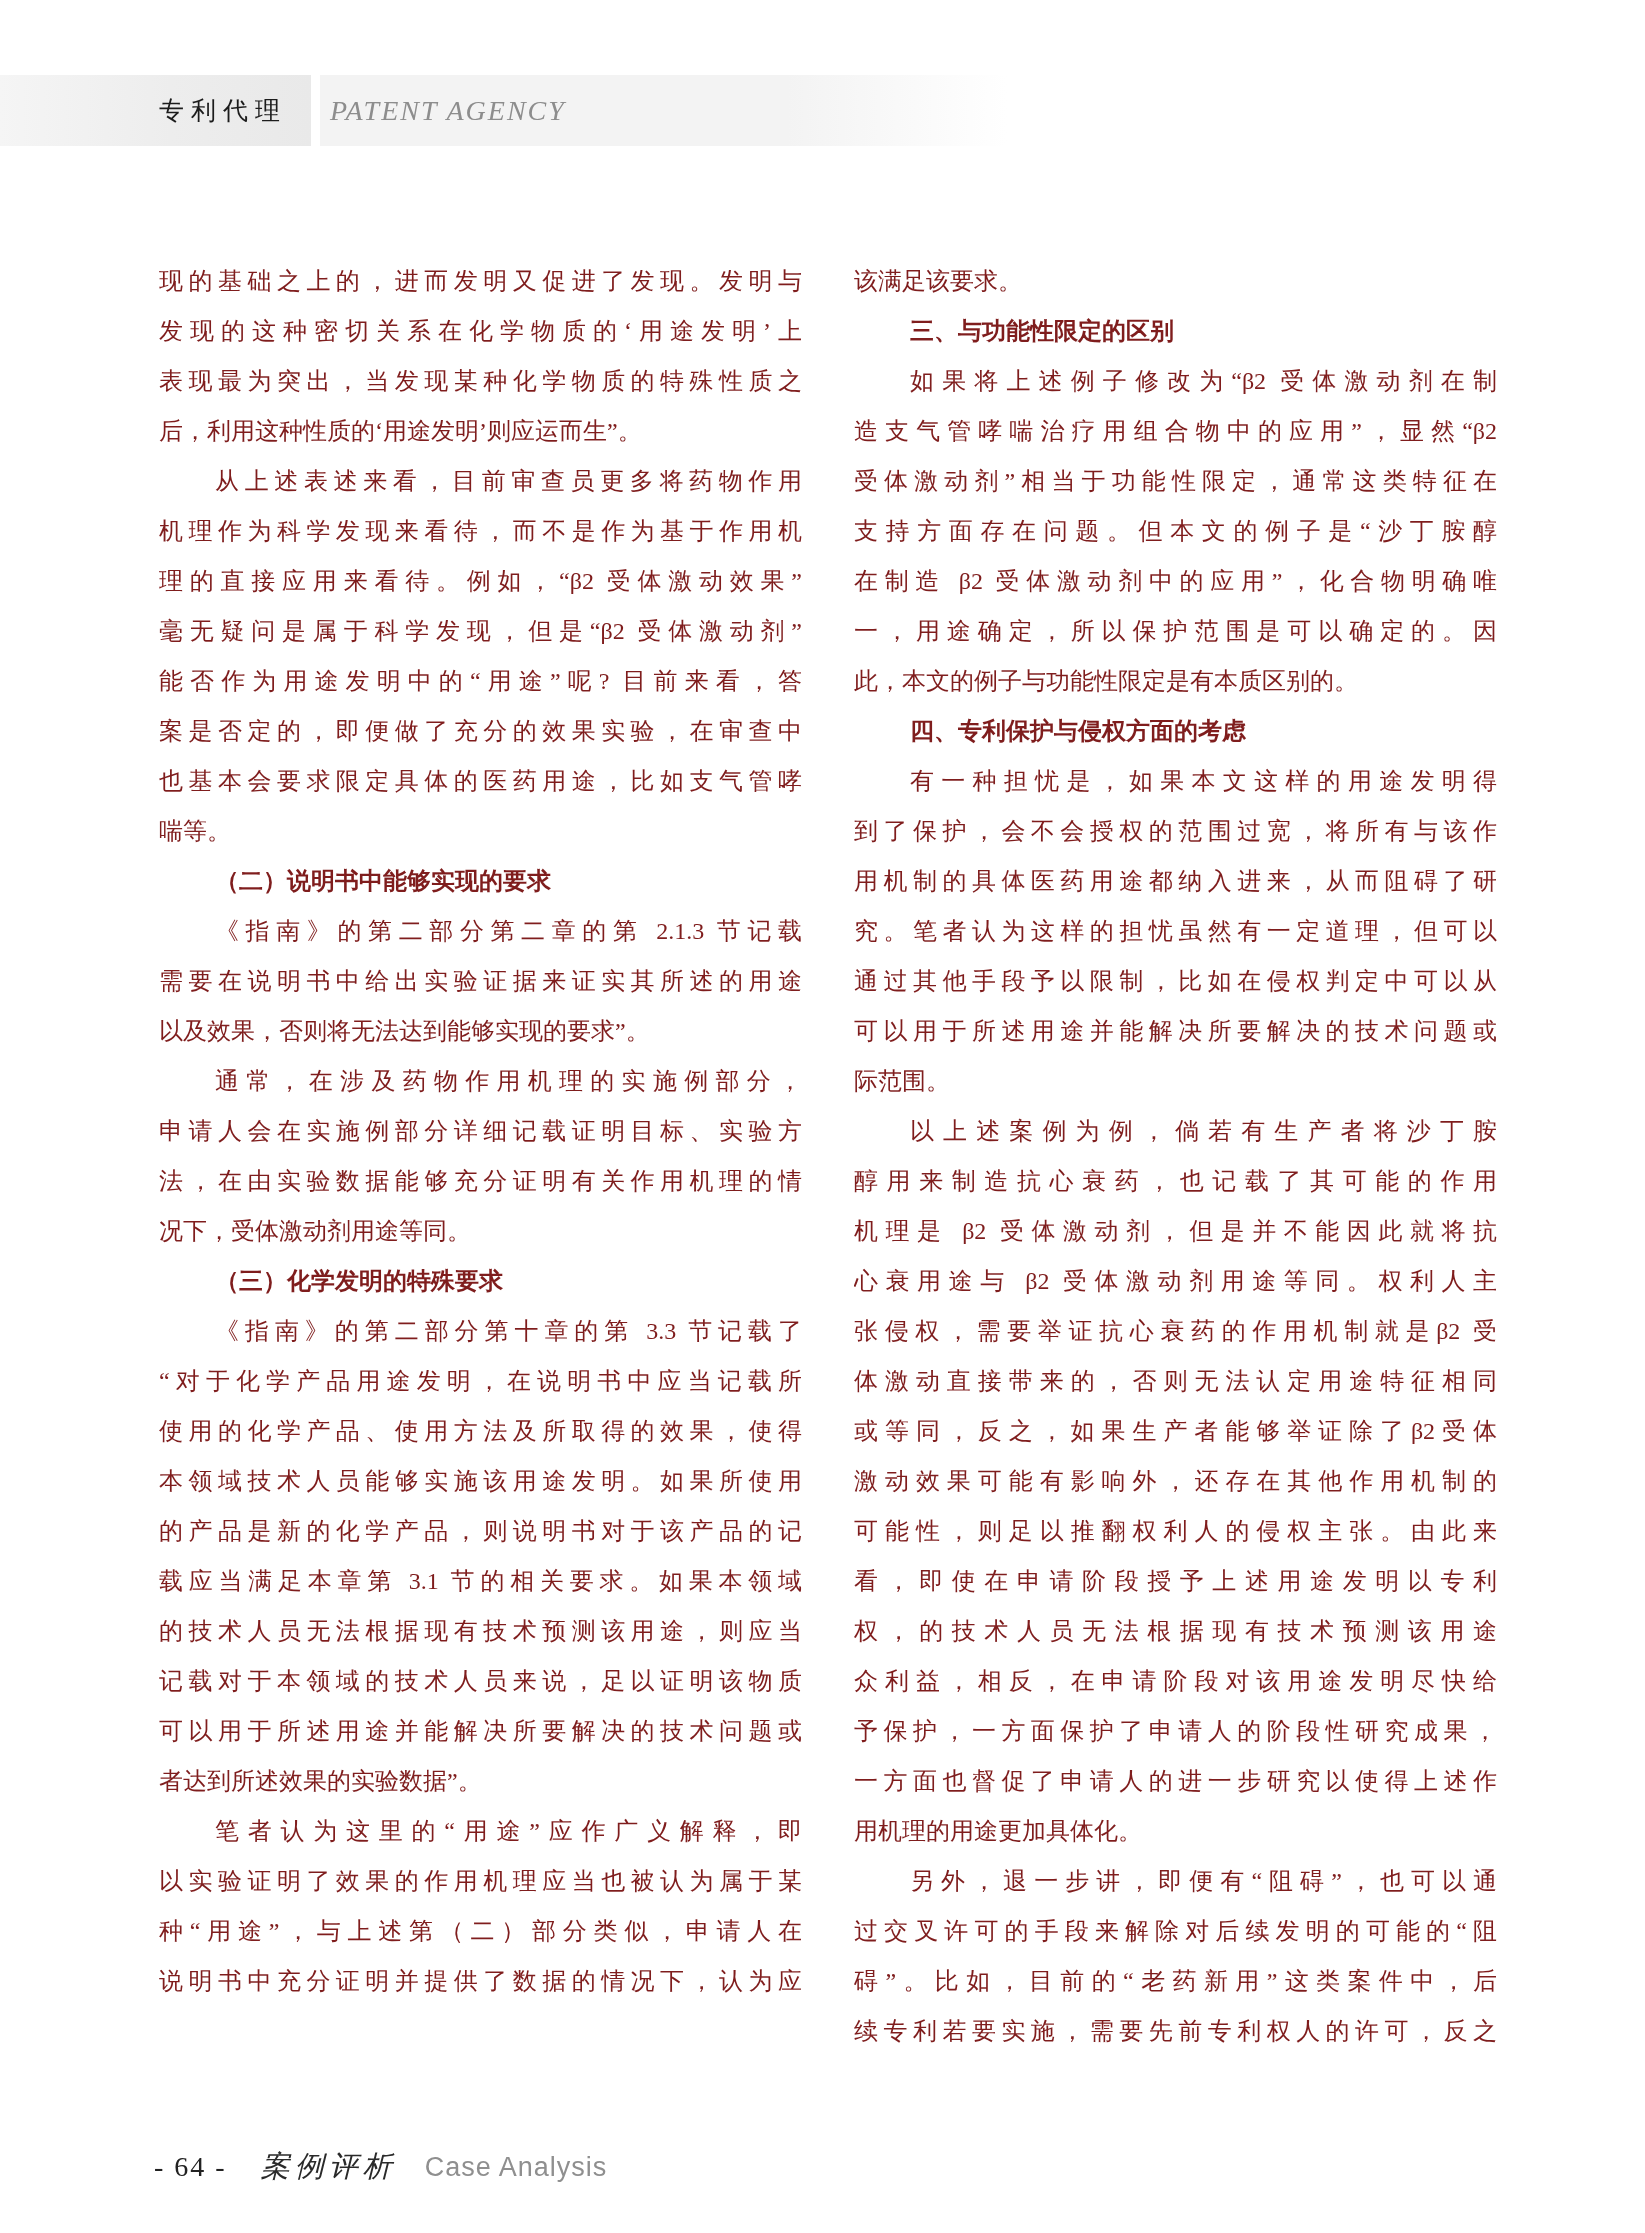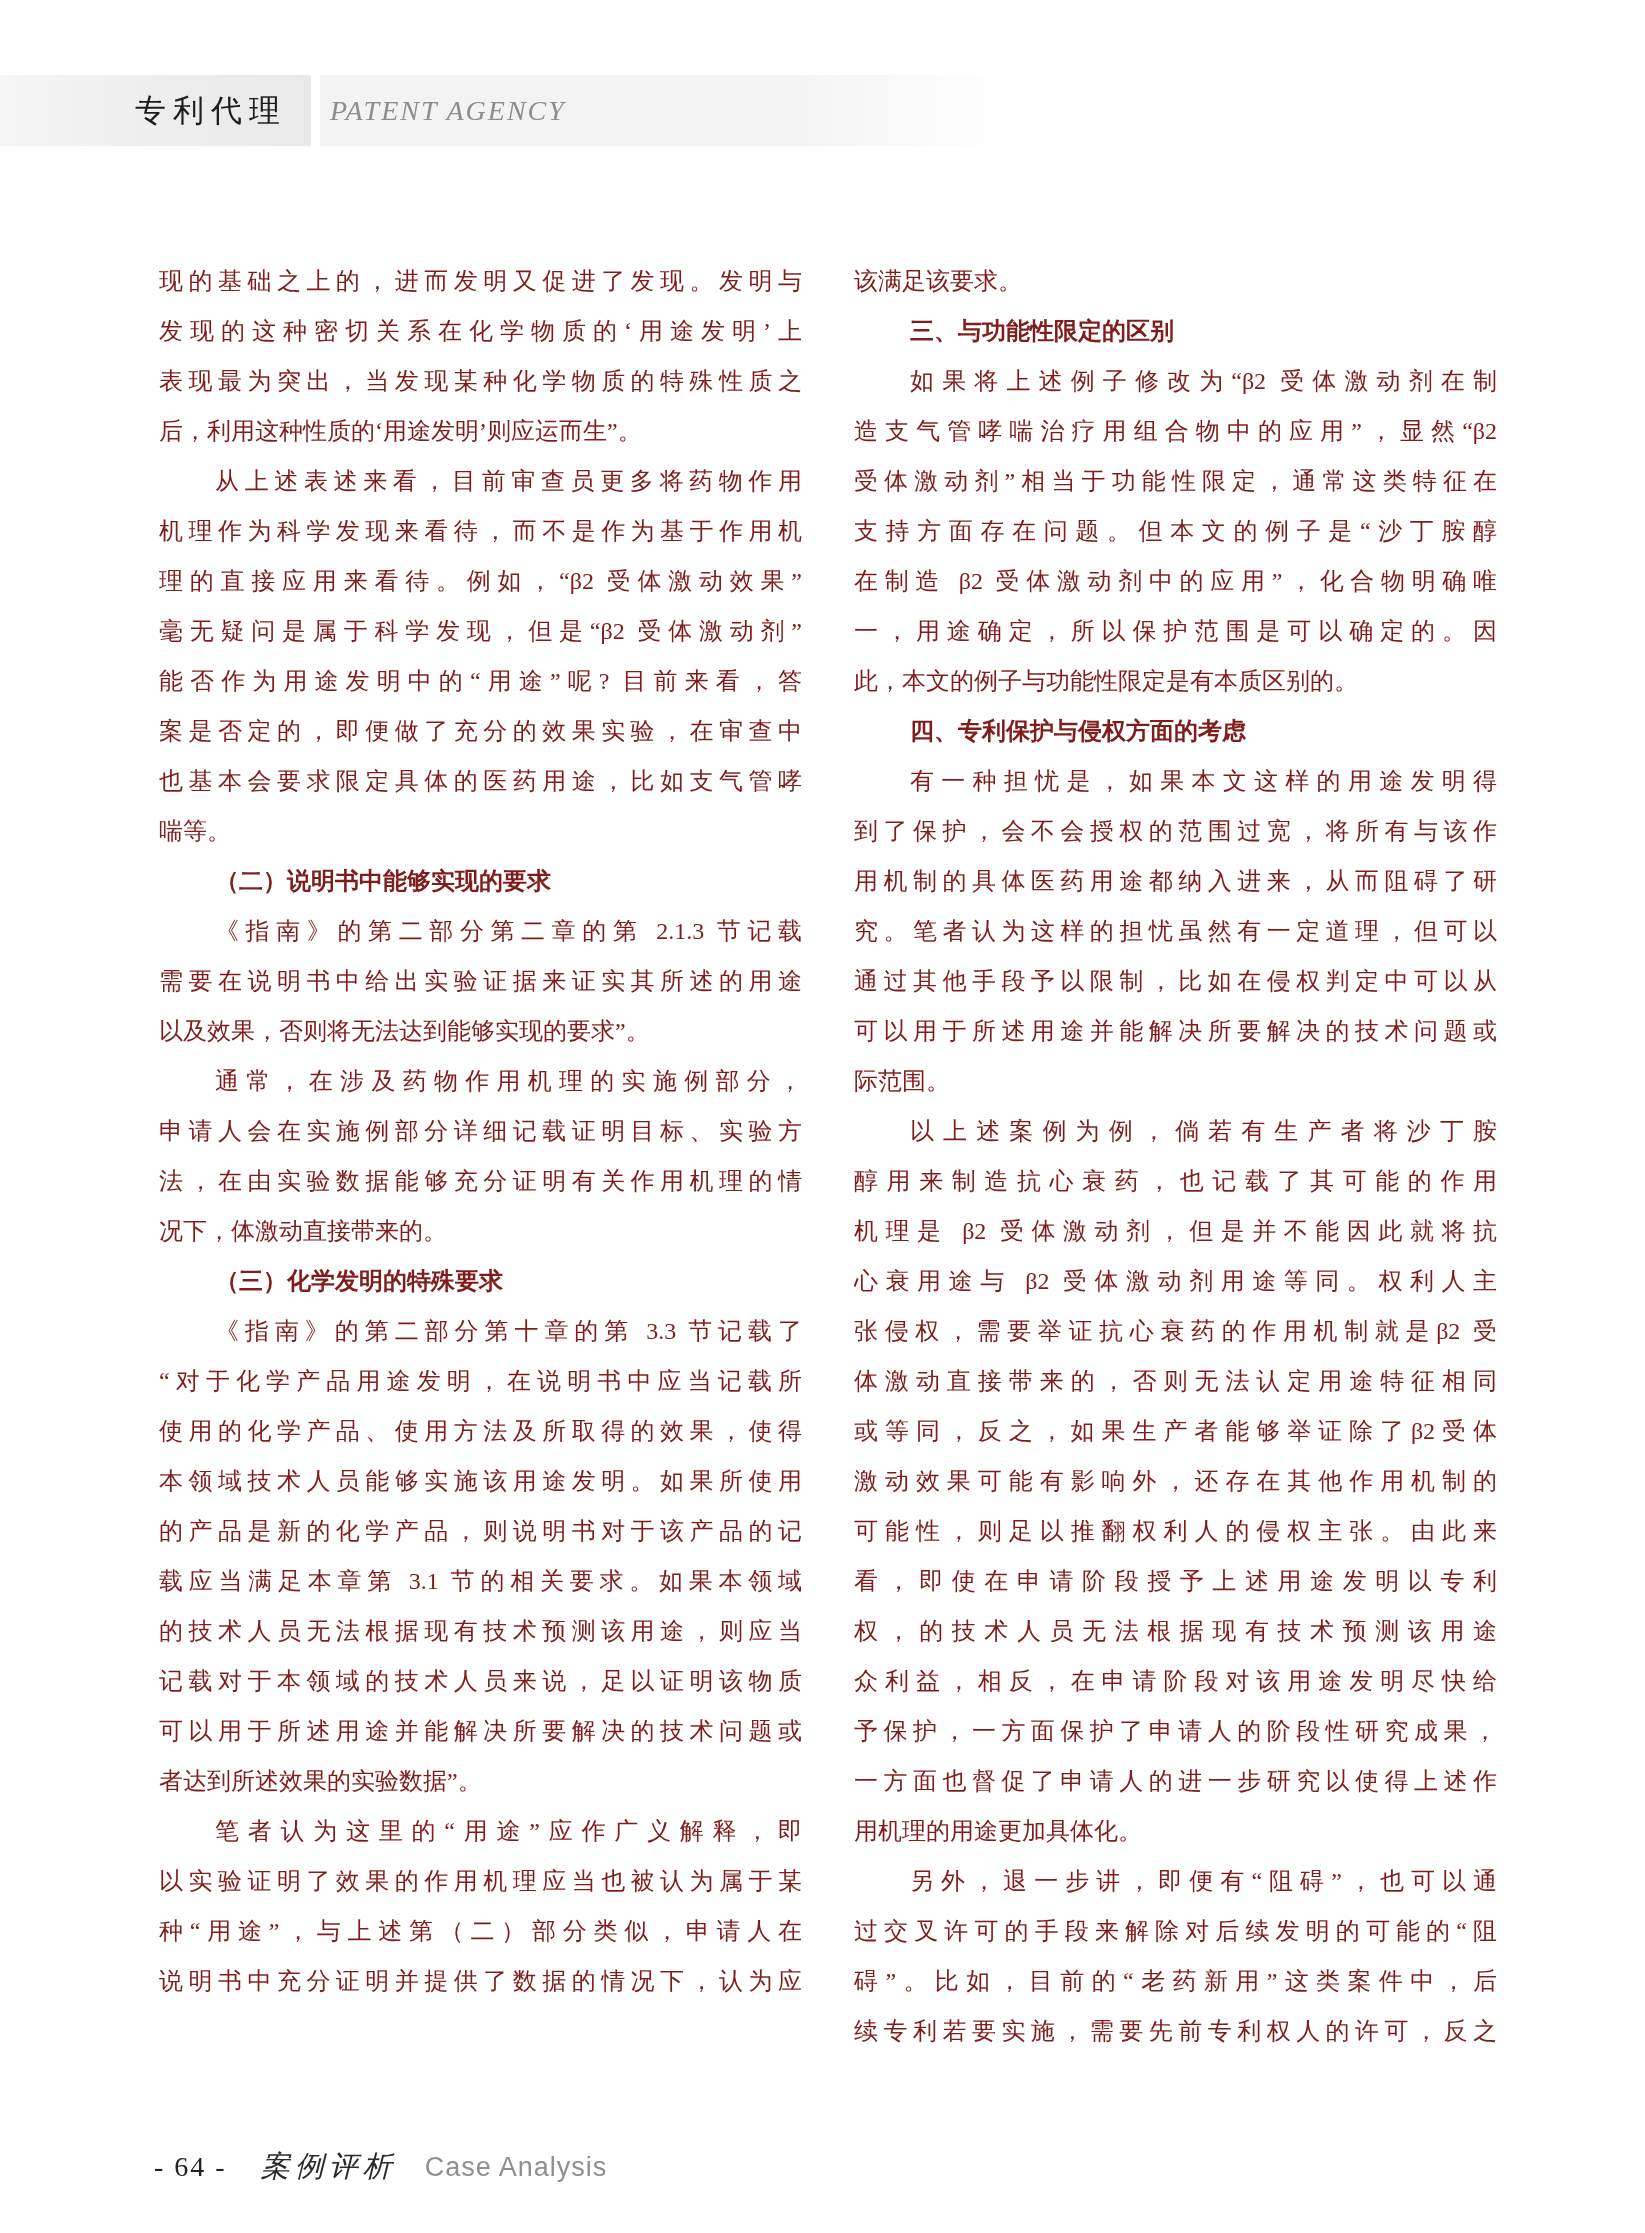--- a/index.html
+++ b/index.html
@@ -12,21 +12,21 @@
   }
   
   .band-left{
     position:absolute;left:0;top:75px;width:311px;height:71px;
     background:linear-gradient(90deg,#f5f5f5 0%,#ededed 55%,#e9e9e9 100%);
     display:flex;align-items:center;justify-content:flex-end;
     padding-right:24px;box-sizing:border-box;
   }
   .cn-title{
     font-family:"Liberation Sans", sans-serif;
-    font-size:31px;font-weight:500;letter-spacing:7px;
+    font-size:25px;font-weight:500;letter-spacing:7px;
     color:#1c1c1c;white-space:nowrap;
   }
   .band-right{
     position:absolute;left:320px;top:75px;width:687px;height:71px;
     background:linear-gradient(90deg,#f3f3f3 0%,#f3f3f3 68%,rgba(243,243,243,0) 100%);
     display:flex;align-items:center;
     padding-left:10px;box-sizing:border-box;
   }
   .en-title{
     font-family:"Liberation Serif", serif;
@@ -84,21 +84,21 @@
     <div class="ln j">案是否定的，即便做了充分的效果实验，在审查中</div>
     <div class="ln j">也基本会要求限定具体的医药用途，比如支气管哮</div>
     <div class="ln">喘等。</div>
     <div class="ln h i">（二）说明书中能够实现的要求</div>
     <div class="ln j i">《指南》的第二部分第二章的第 2.1.3 节记载</div>
     <div class="ln j">需要在说明书中给出实验证据来证实其所述的用途</div>
     <div class="ln">以及效果，否则将无法达到能够实现的要求”。</div>
     <div class="ln j i">通常，在涉及药物作用机理的实施例部分，</div>
     <div class="ln j">申请人会在实施例部分详细记载证明目标、实验方</div>
     <div class="ln j">法，在由实验数据能够充分证明有关作用机理的情</div>
-    <div class="ln">况下，体激动直接带来的。</div>
+    <div class="ln">况下，受体激动剂用途等同。</div>
     <div class="ln h i">（三）化学发明的特殊要求</div>
     <div class="ln j i">《指南》的第二部分第十章的第 3.3 节记载了</div>
     <div class="ln j">“对于化学产品用途发明，在说明书中应当记载所</div>
     <div class="ln j">使用的化学产品、使用方法及所取得的效果，使得</div>
     <div class="ln j">本领域技术人员能够实施该用途发明。如果所使用</div>
     <div class="ln j">的产品是新的化学产品，则说明书对于该产品的记</div>
     <div class="ln j">载应当满足本章第 3.1 节的相关要求。如果本领域</div>
     <div class="ln j">的技术人员无法根据现有技术预测该用途，则应当</div>
     <div class="ln j">记载对于本领域的技术人员来说，足以证明该物质</div>
     <div class="ln j">可以用于所述用途并能解决所要解决的技术问题或</div>

